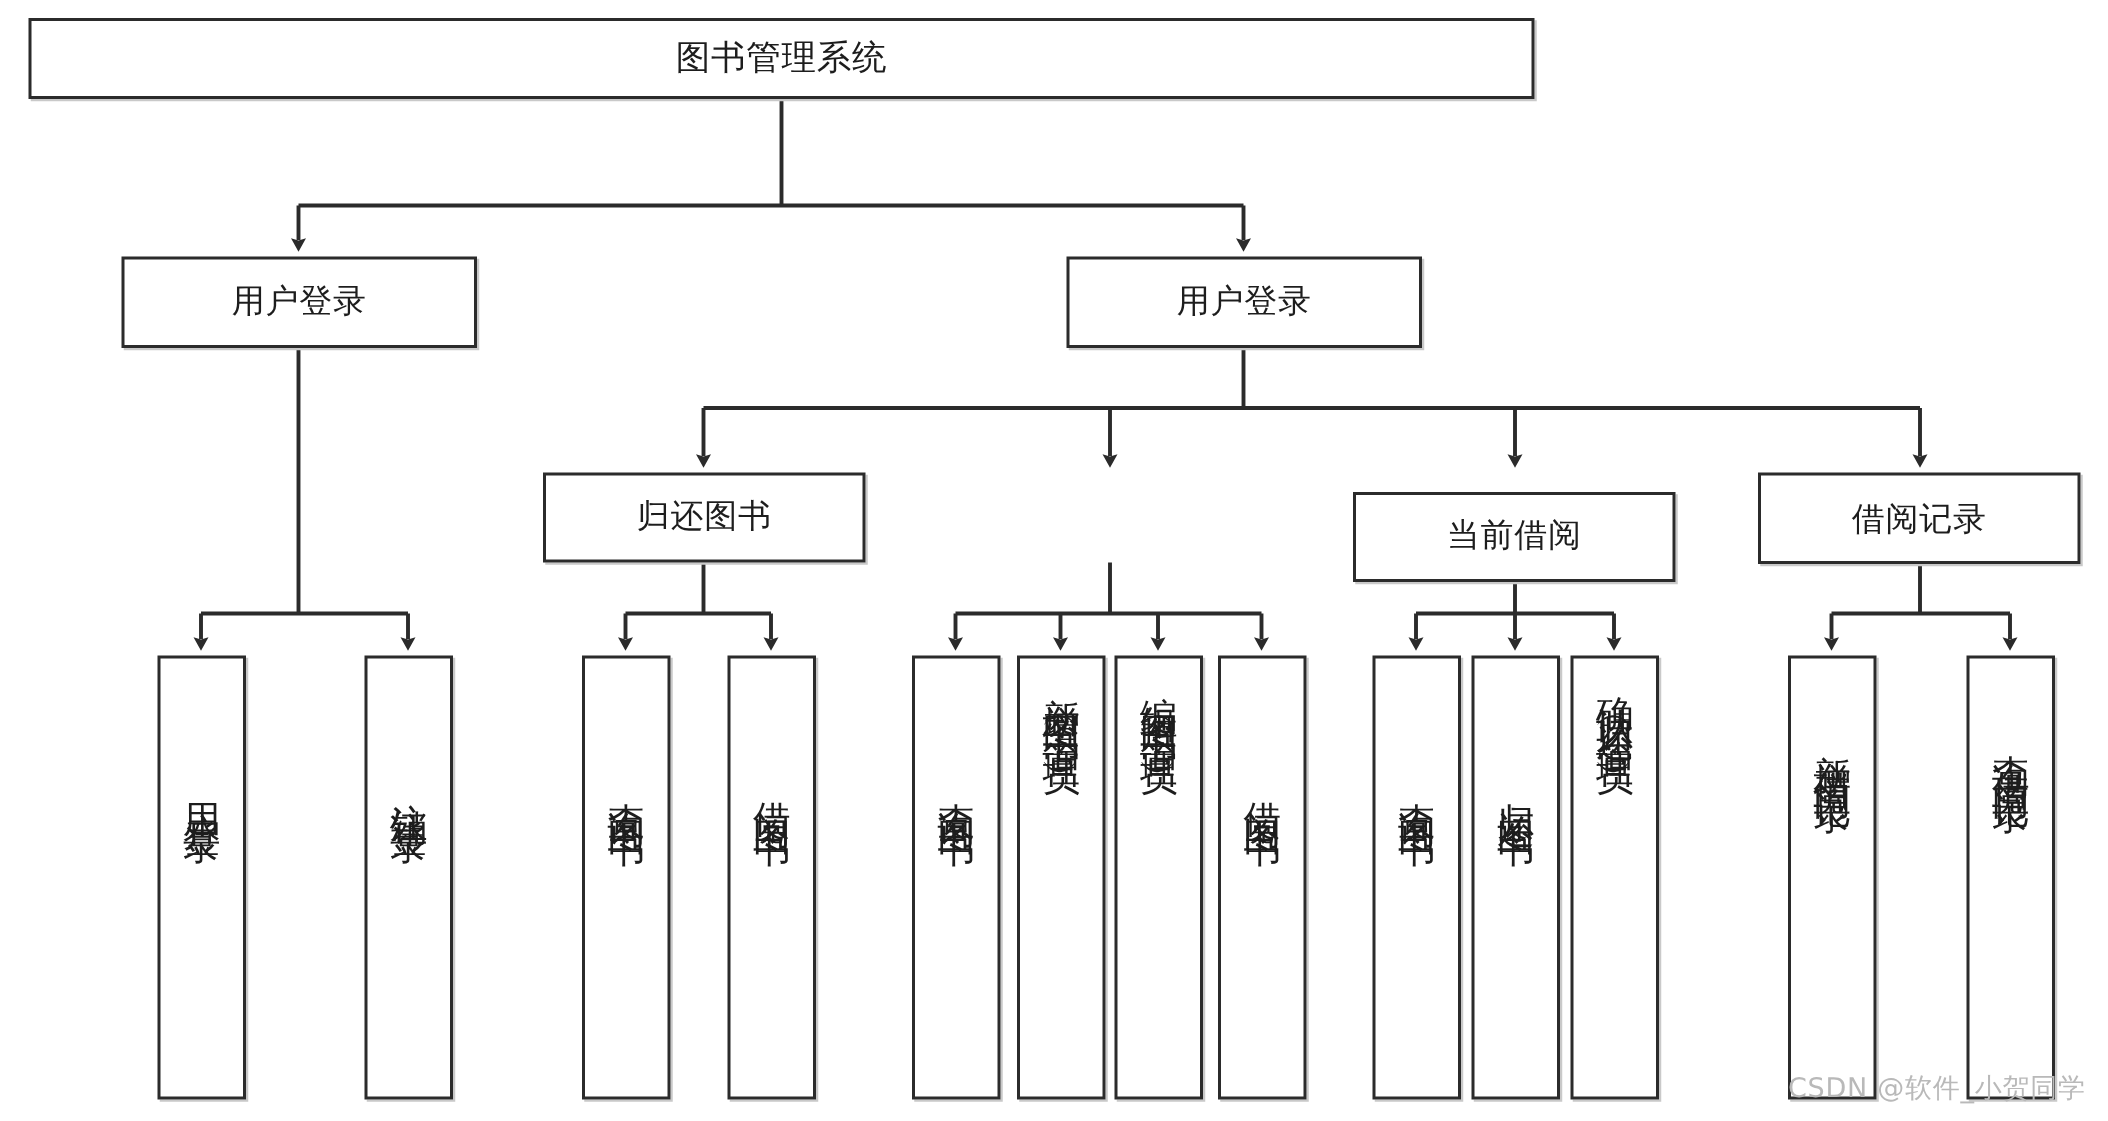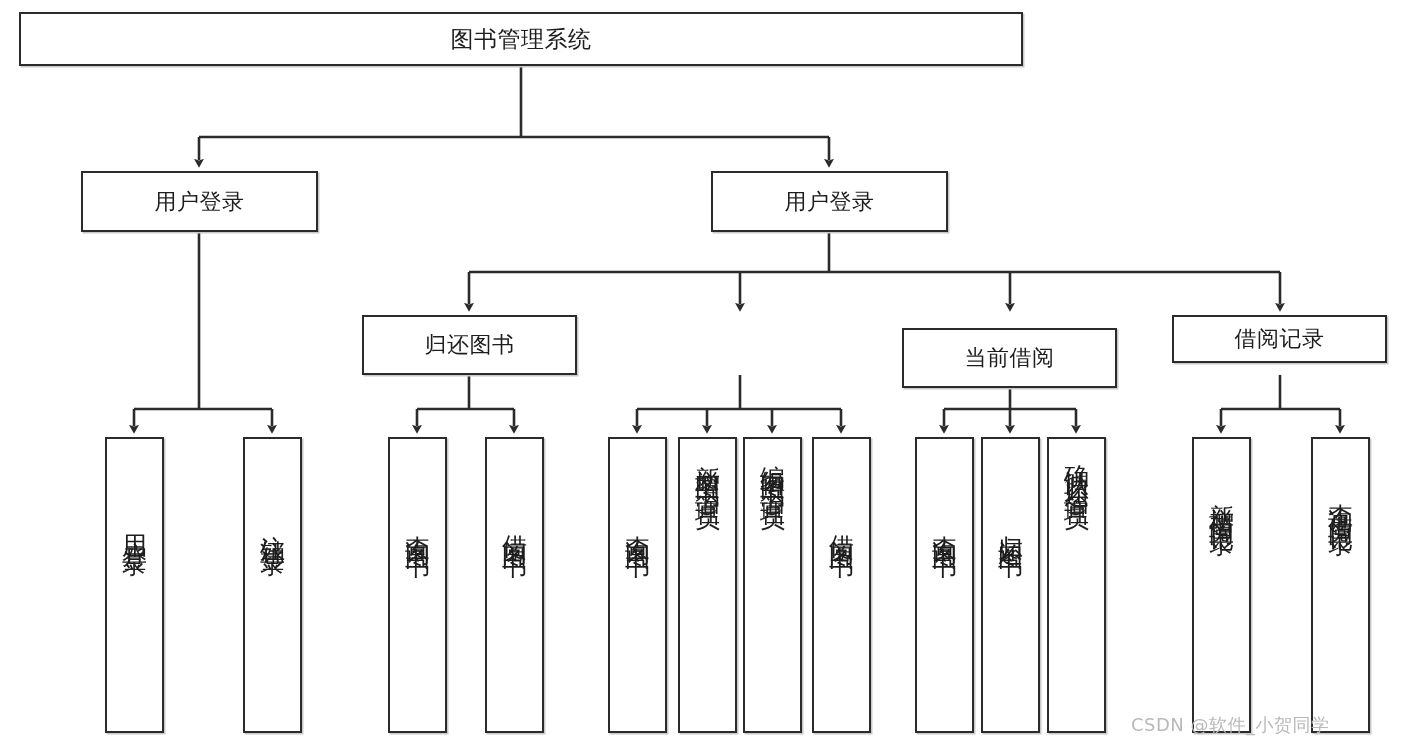--- a/index.html
+++ b/index.html
@@ -129,21 +129,21 @@
   <div class="node h" style="left:711px;top:171px;width:237px;height:61px;">
     <span class="lbl">用户登录</span>
   </div>
 
   <div class="node h" style="left:362px;top:315px;width:215px;height:60px;">
     <span class="lbl">归还图书</span>
   </div>
   <div class="node h" style="left:902px;top:328px;width:215px;height:60px;">
     <span class="lbl">当前借阅</span>
   </div>
-  <div class="node h" style="left:1172px;top:315px;width:215px;height:48px;font-family:Liberation Serif, serif;">
+  <div class="node h" style="left:1172px;top:315px;width:215px;height:61px;font-family:Liberation Serif, serif;">
     <span class="lbl">借阅记录</span>
   </div>
 
   <div class="node v" style="left:105px;top:437px;width:59px;height:296px;padding-top:76px;">
     <span class="lbl">用户登录</span>
   </div>
   <div class="node v" style="left:243px;top:437px;width:59px;height:296px;padding-top:76px;">
     <span class="lbl">注销登录</span>
   </div>
 
@@ -177,15 +177,15 @@
     <span class="lbl">确认归还（管理员）</span>
   </div>
 
   <div class="node v" style="left:1192px;top:437px;width:59px;height:296px;padding-top:44px;">
     <span class="lbl">新增借阅记录</span>
   </div>
   <div class="node v" style="left:1311px;top:437px;width:59px;height:296px;padding-top:44px;">
     <span class="lbl">查询借阅记录</span>
   </div>
 
-  <div class="watermark" style="left:1131px;top:713px;">CSDN @软件_小贺同学</div>
+  <div class="watermark" style="left:1192px;top:713px;">CSDN @软件_小贺同学</div>
 
 </div>
 
 </body></html>

